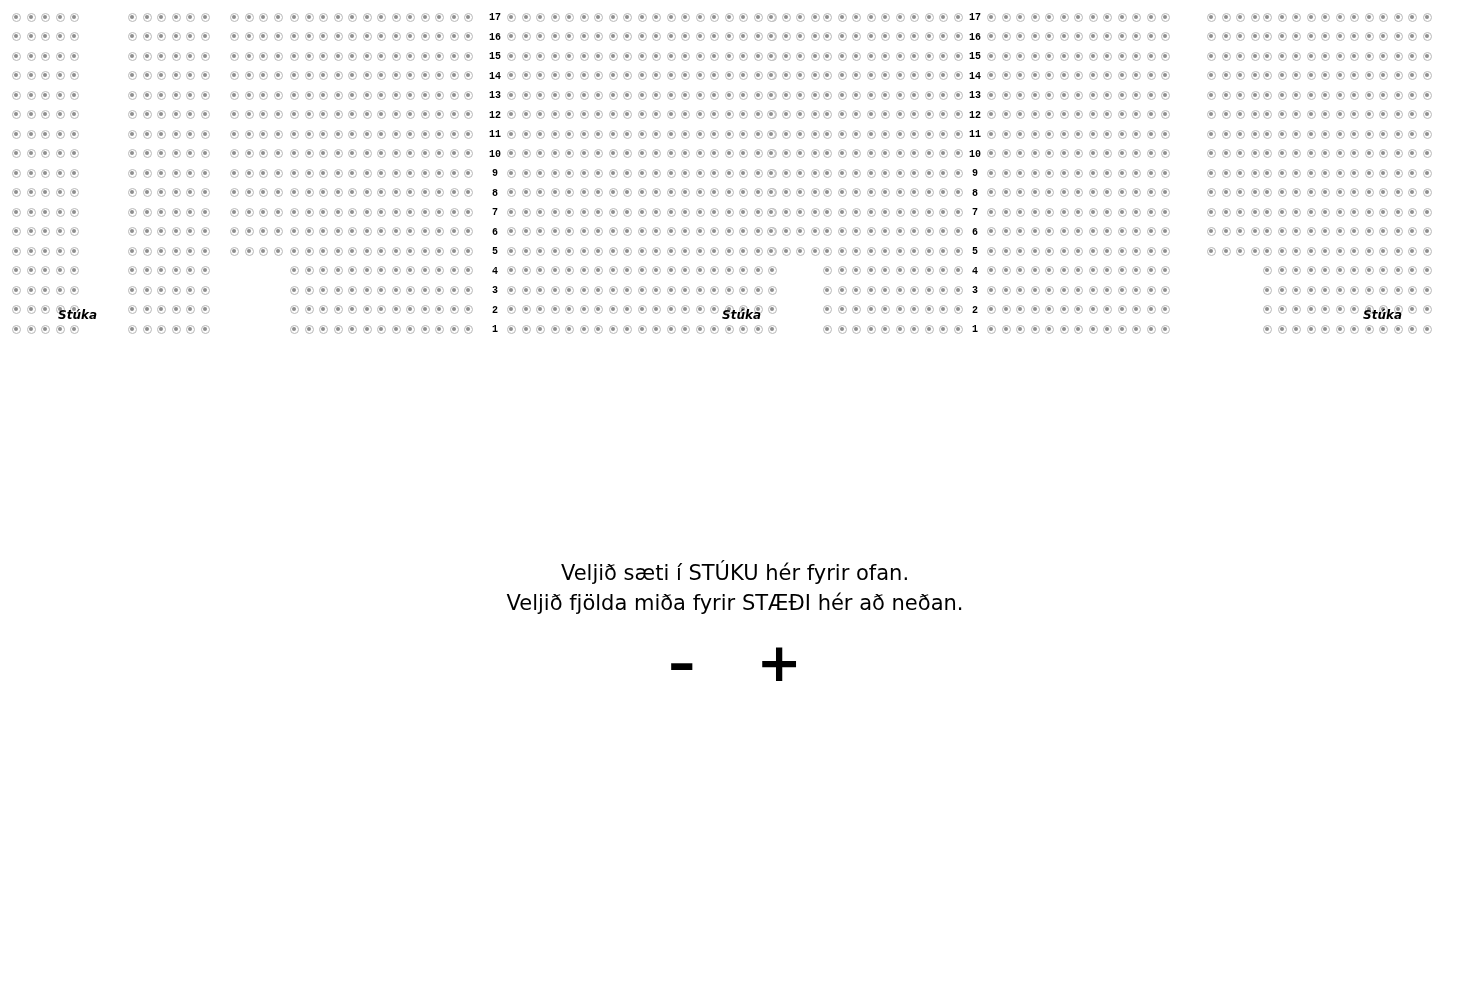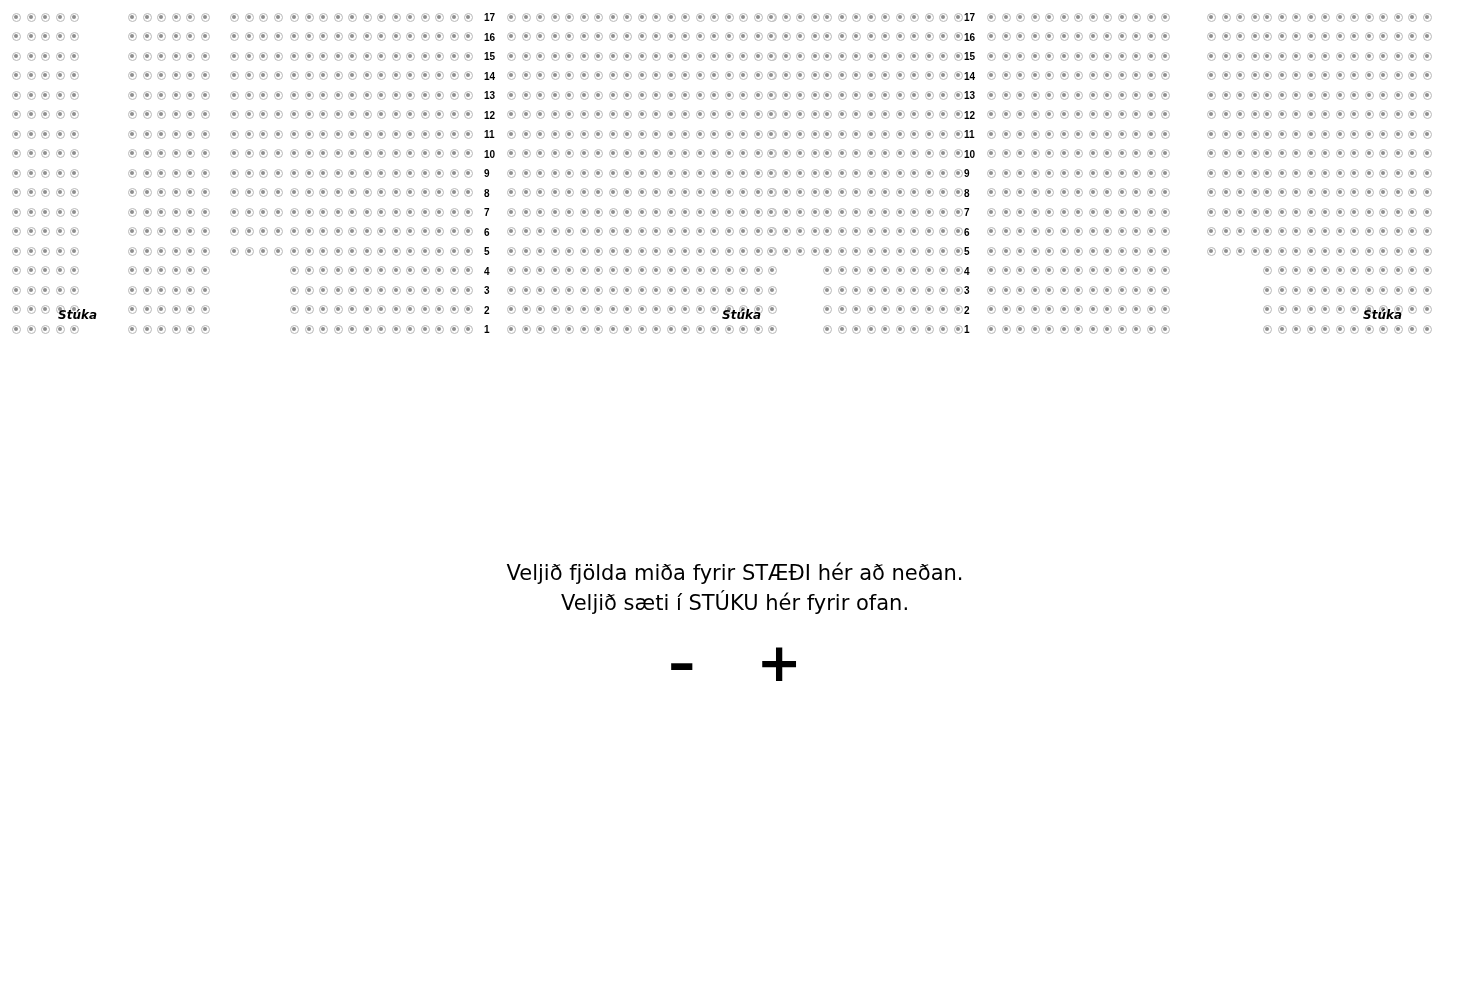--- a/index.html
+++ b/index.html
@@ -61,22 +61,22 @@
   .seat.empty {
     border-color: transparent;
     background: transparent;
   }
   .seat.empty::after { display: none; }
 
   .rownums {
     position: absolute;
     top: 0;
     width: 22px;
-    text-align: left;
-    font-family: Liberation Sans, sans-serif;
+    text-align: center;
+    font-family: Liberation Mono, monospace;
   }
   .rownum {
     height: 19.5px;
     line-height: 19.5px;
     font-size: 10px;
     font-weight: bold;
     color: #000;
   }
 
   .section-label {
@@ -372,20 +372,20 @@
       <div class="rownum">6</div>
       <div class="rownum">5</div>
       <div class="rownum">4</div>
       <div class="rownum">3</div>
       <div class="rownum">2</div>
       <div class="rownum">1</div>
     </div>
   </div>
 
 <div id="instructions">
+  <div>Veljið sæti í STÚKU hér fyrir ofan.</div>
   <div>Veljið fjölda miða fyrir STÆÐI hér að neðan.</div>
-  <div>Veljið sæti í STÚKU hér fyrir ofan.</div>
 </div>
 
 <div id="stepper">
   <button class="step-btn">–</button>
   <button class="step-btn">+</button>
 </div>
 
 </body></html>

